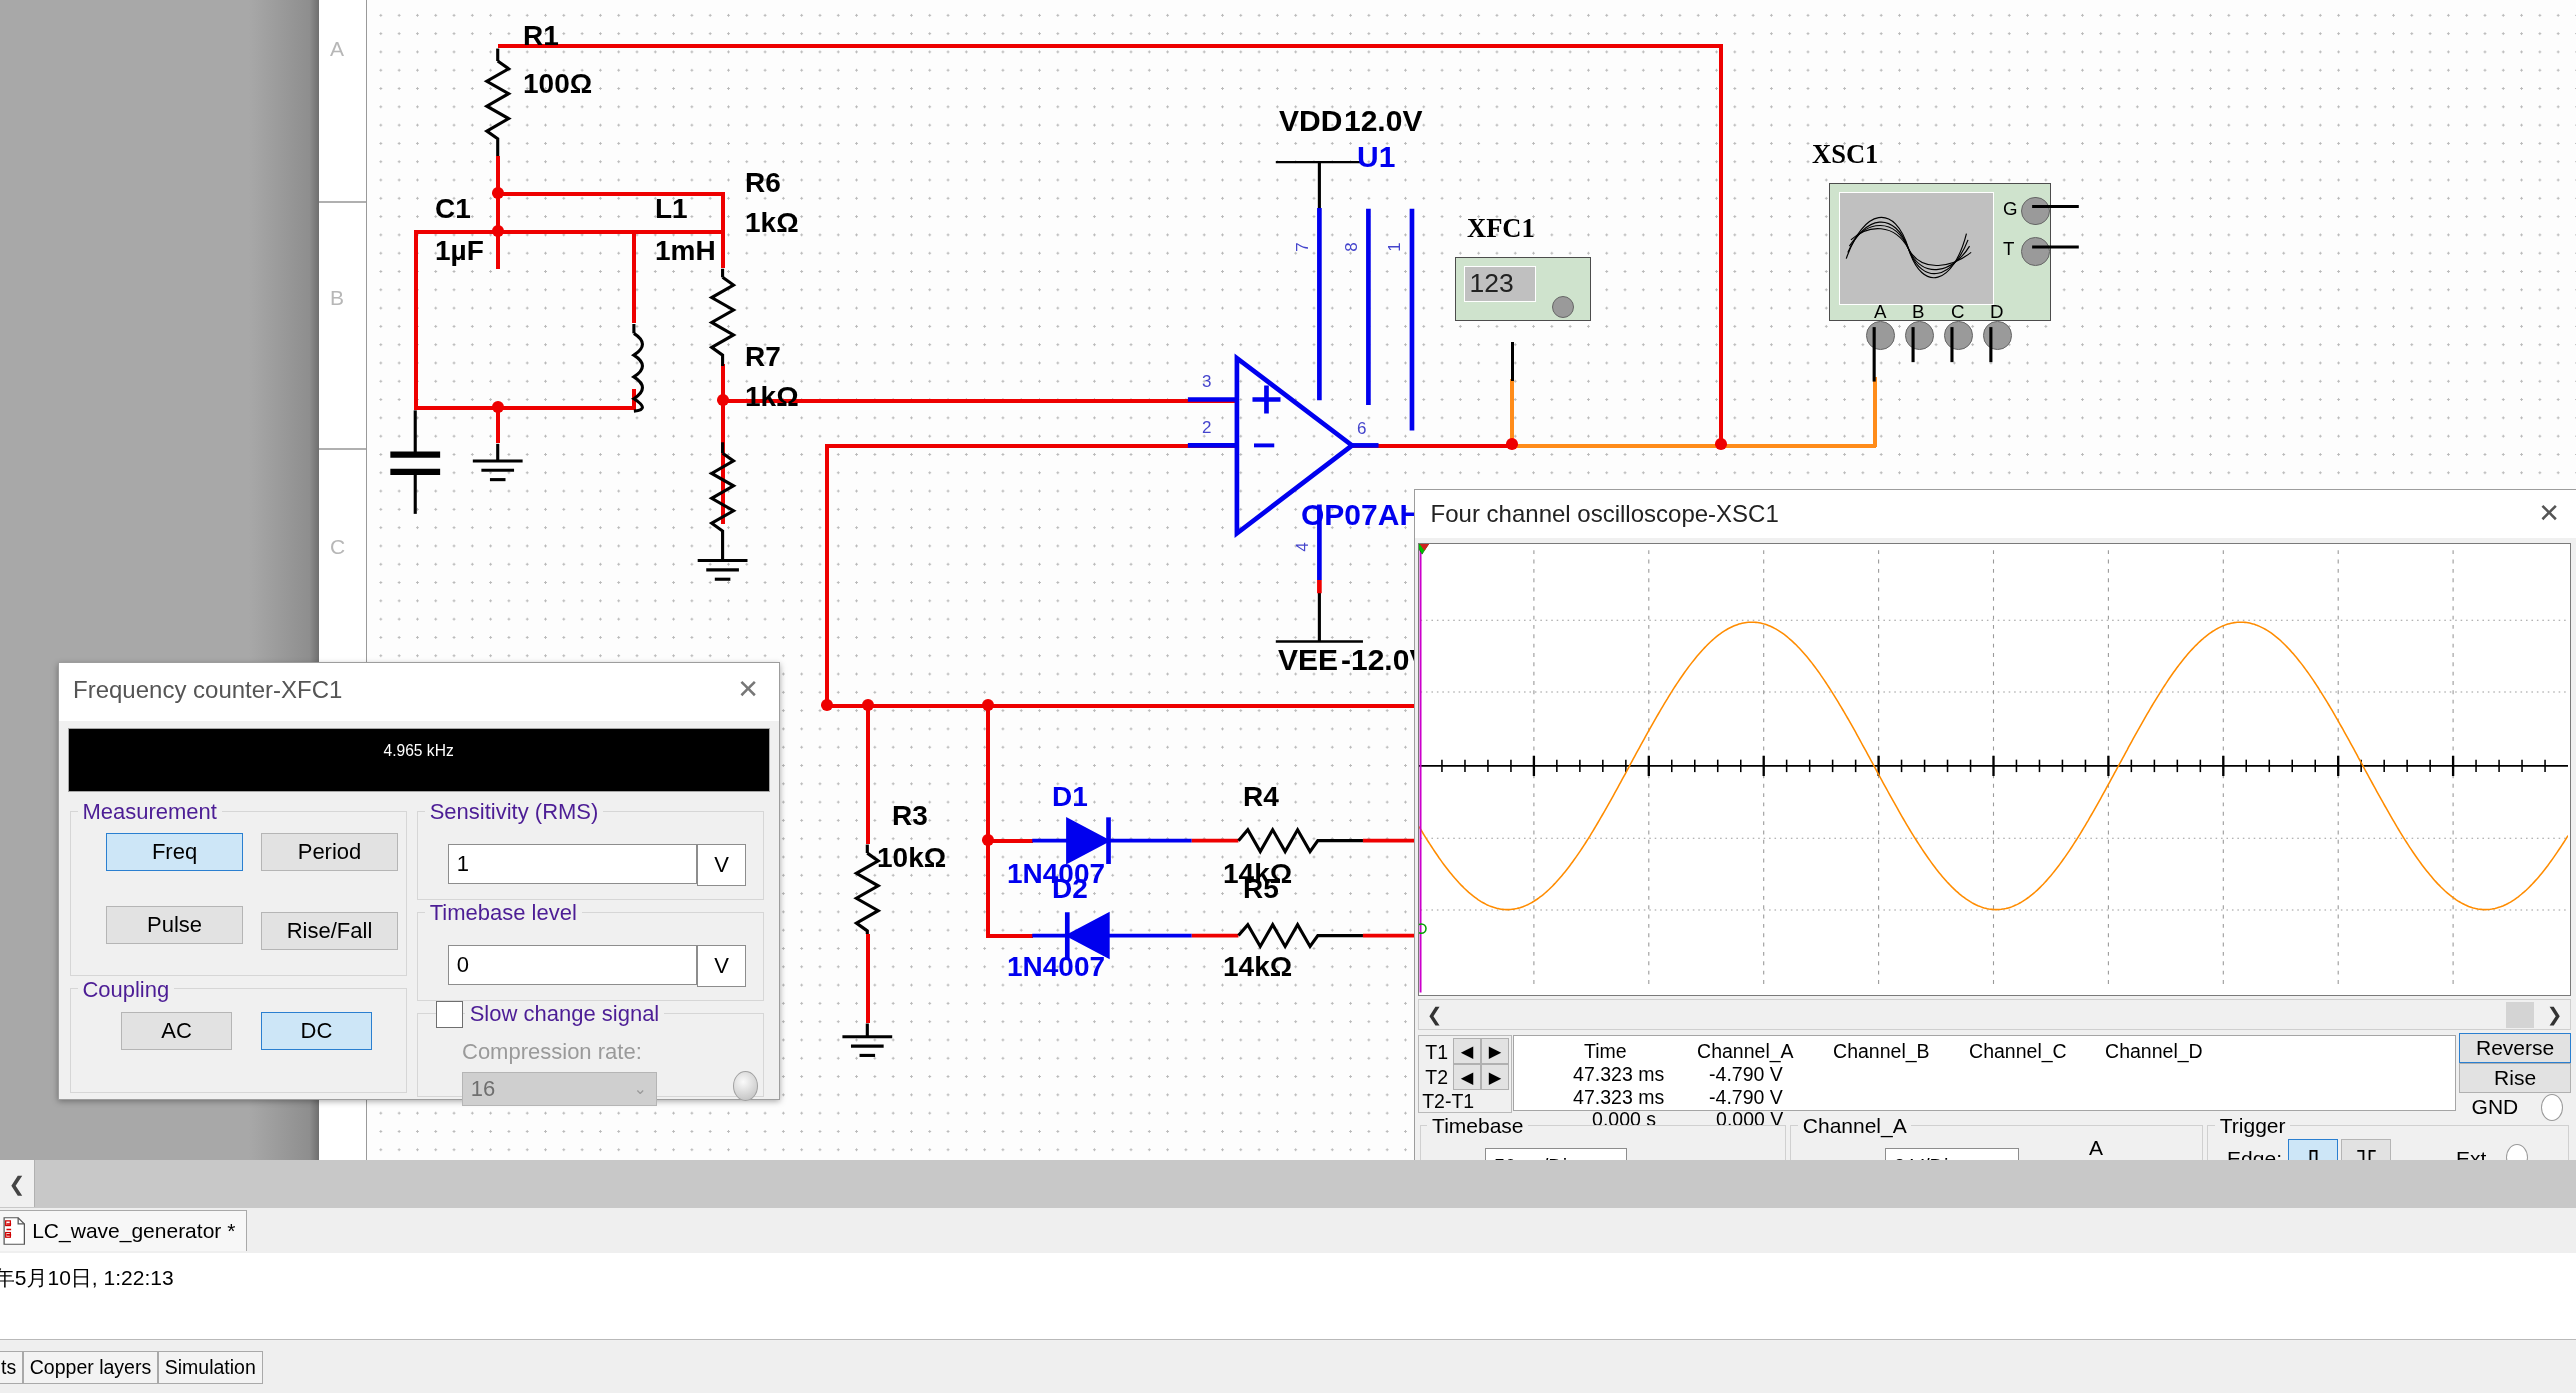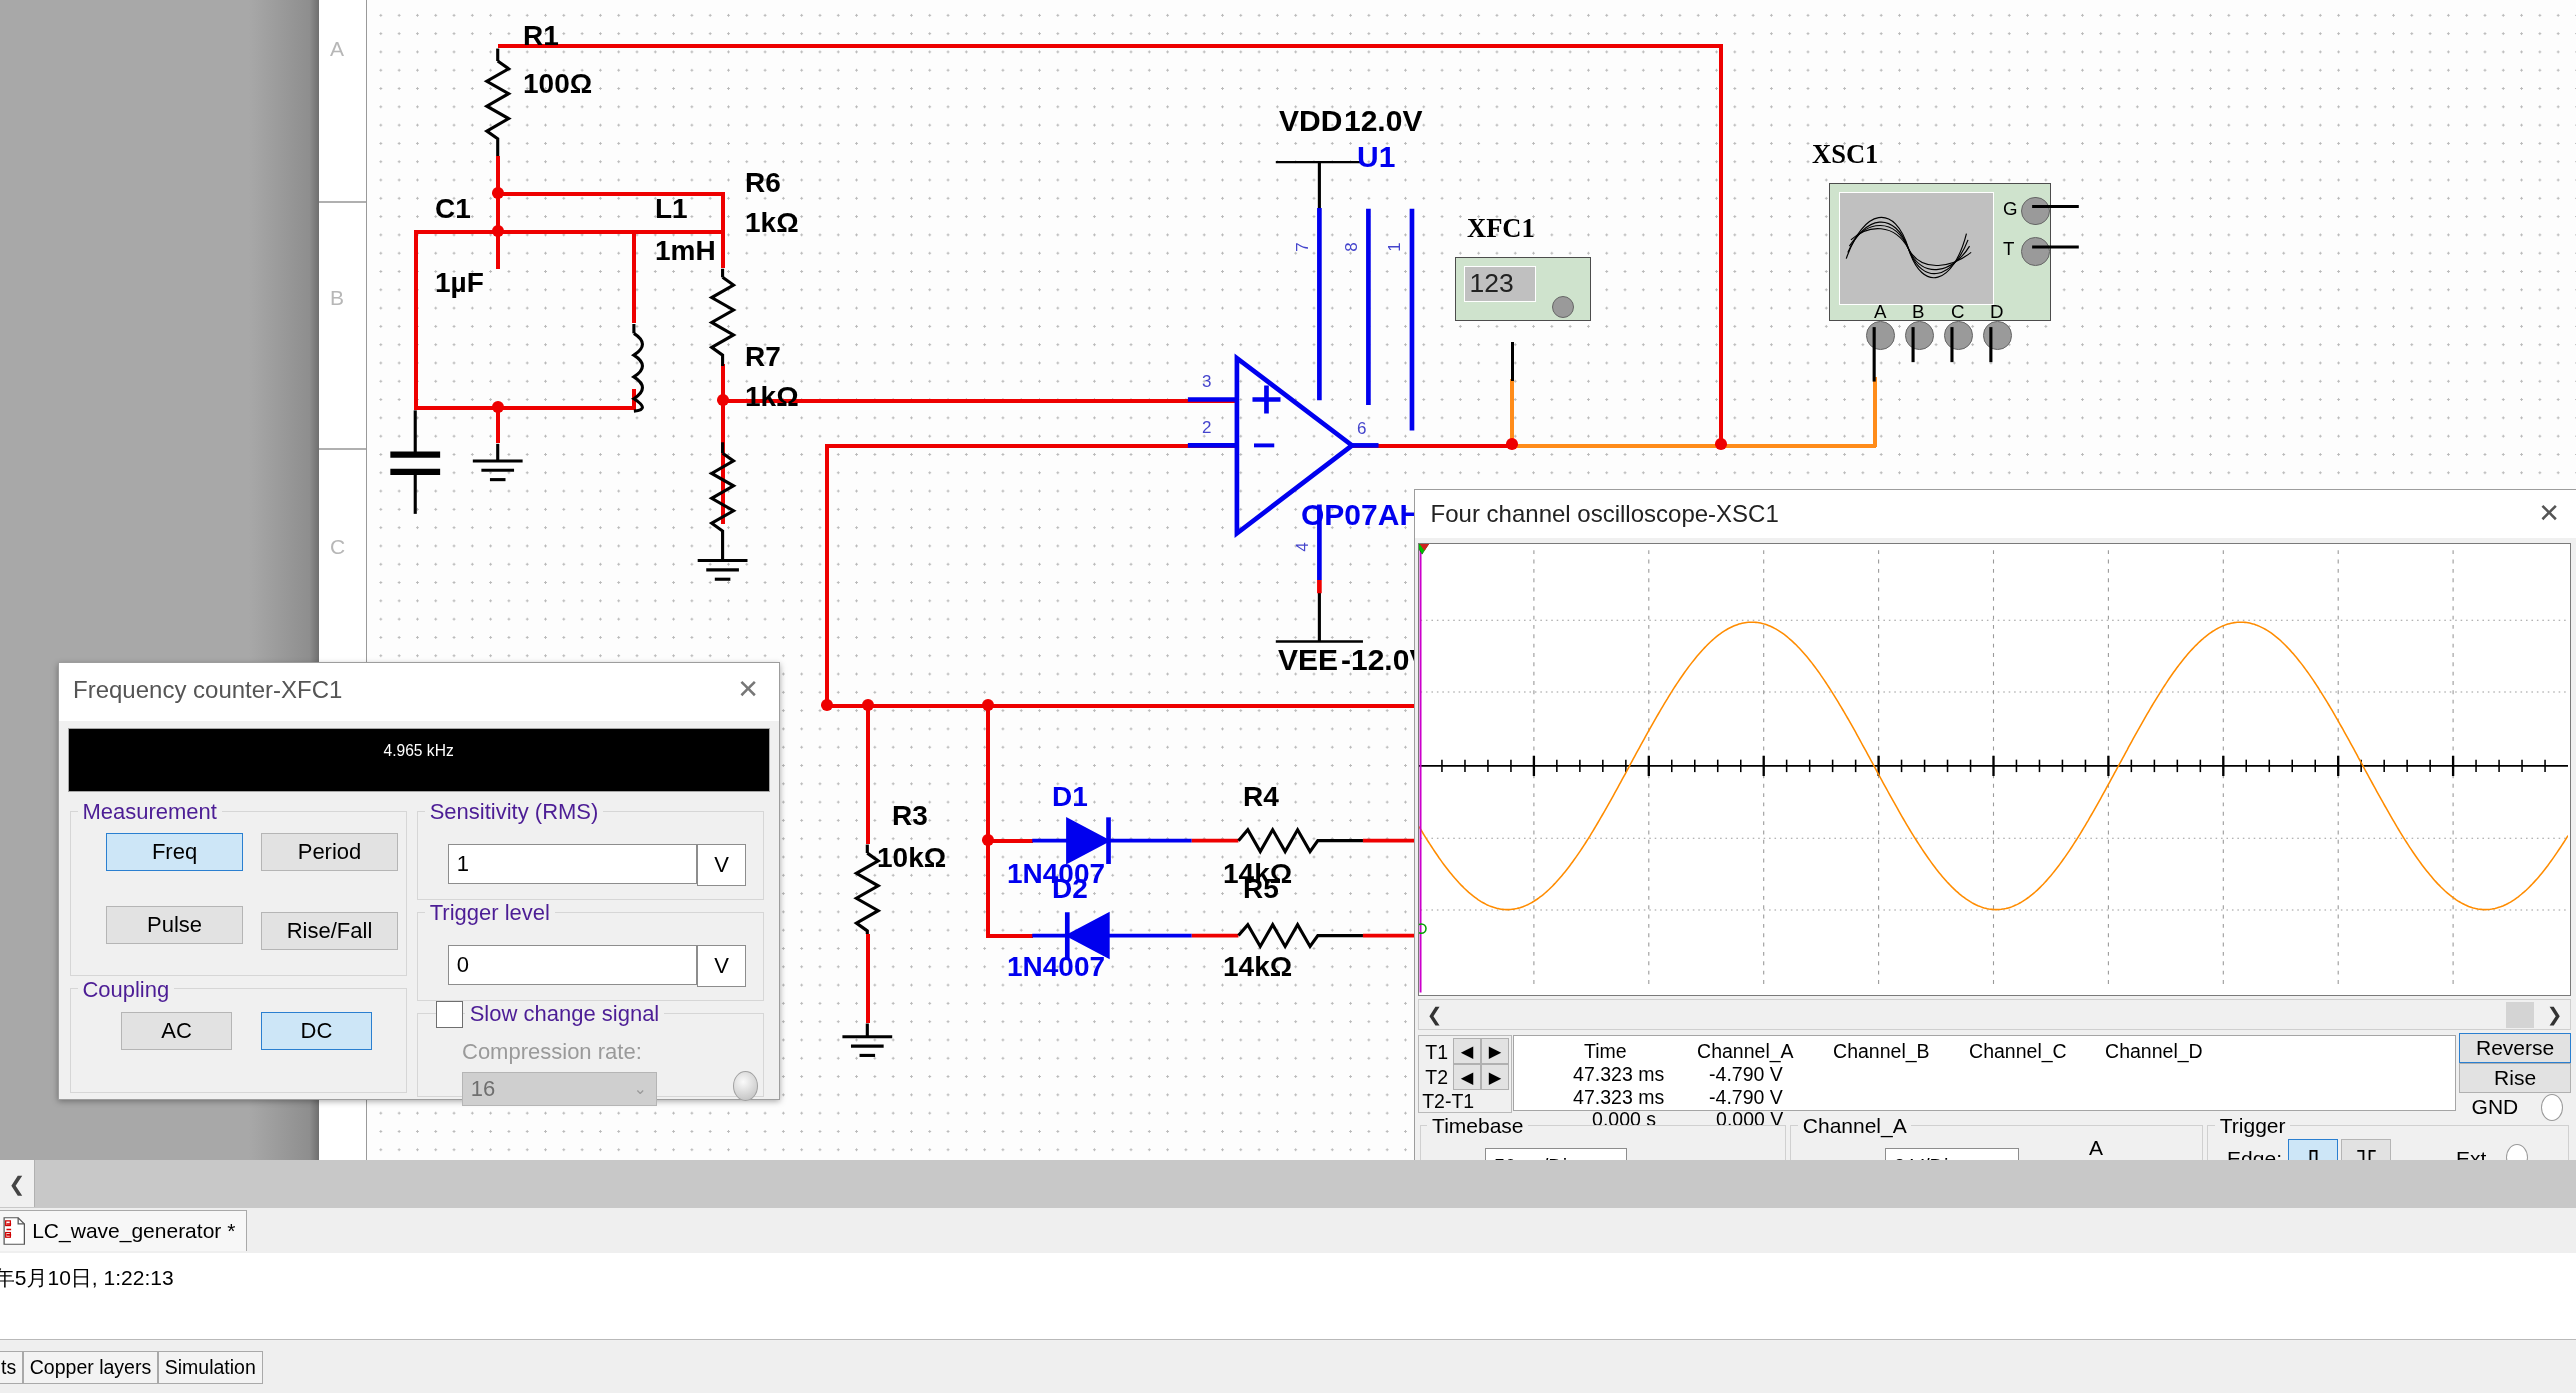--- a/index.html
+++ b/index.html
@@ -254,21 +254,21 @@
     <div class="node" style="left:495px;top:699px;"></div>
     <div class="node" style="left:615px;top:699px;"></div>
     <div class="node" style="left:1348px;top:699px;"></div>
     <div class="node" style="left:615px;top:834px;"></div>
     <div class="node" style="left:1348px;top:834px;"></div>
 
     <div class="lbl" style="left:156px;top:20px;font-size:28px;">R1</div>
     <div class="lbl" style="left:156px;top:68px;font-size:28px;">100Ω</div>
 
     <div class="lbl" style="left:68px;top:193px;font-size:28px;">C1</div>
-    <div class="lbl" style="left:68px;top:235px;font-size:28px;margin-top:32px;">1µF</div>
+    <div class="lbl" style="left:68px;top:235px;font-size:28px;">1µF</div>
     <div class="lbl" style="left:288px;top:193px;font-size:28px;">L1</div>
     <div class="lbl" style="left:288px;top:235px;font-size:28px;">1mH</div>
 
     <div class="lbl" style="left:378px;top:167px;font-size:28px;">R6</div>
     <div class="lbl" style="left:378px;top:207px;font-size:28px;">1kΩ</div>
     <div class="lbl" style="left:378px;top:341px;font-size:28px;">R7</div>
     <div class="lbl" style="left:378px;top:381px;font-size:28px;">1kΩ</div>
 
     <div class="lbl" style="left:1114px;top:668px;font-size:28px;">R2</div>
     <div class="lbl" style="left:1099px;top:725px;font-size:28px;">30kΩ</div>
@@ -367,21 +367,21 @@
   <div class="glabel" style="left:18.7px;top:314px;">Coupling</div>
   <div class="btn" style="left:62px;top:349px;width:109px;height:36px;">AC</div>
   <div class="btn sel" style="left:202px;top:349px;width:109px;height:36px;">DC</div>
 
   <div class="gbox" style="left:358px;top:148px;width:345px;height:87px;"></div>
   <div class="glabel" style="left:366px;top:136px;">Sensitivity (RMS)</div>
   <div class="tfield" style="left:389px;top:181px;width:249px;height:40px;">1</div>
   <div class="unit" style="left:638px;top:181px;width:47px;height:40px;">V</div>
 
   <div class="gbox" style="left:358px;top:249px;width:345px;height:87px;"></div>
-  <div class="glabel" style="left:366px;top:237px;">Trigger level</div>
+  <div class="glabel" style="left:366px;top:237px;">Timebase level</div>
   <div class="tfield" style="left:389px;top:282px;width:249px;height:40px;">0</div>
   <div class="unit" style="left:638px;top:282px;width:47px;height:40px;">V</div>
 
   <div class="gbox" style="left:358px;top:350px;width:345px;height:82px;"></div>
   <div class="chk" style="left:377px;top:338px;"></div>
   <div class="glabel" style="left:406px;top:338px;">Slow change signal</div>
   <div style="position:absolute;left:403px;top:376px;font-size:22px;color:#9a9a9a;">Compression rate:</div>
   <div style="position:absolute;left:403px;top:409px;width:195px;height:34px;background:#cfcfcf;border:0.8px solid #b5b5b5;font-size:22px;color:#6f6f6f;display:flex;align-items:center;padding-left:7.8px;box-sizing:border-box;">
     <span>16</span>
     <span style="position:absolute;right:9.3px;font-size:15.6px;color:#9a9a9a;">⌄</span>

